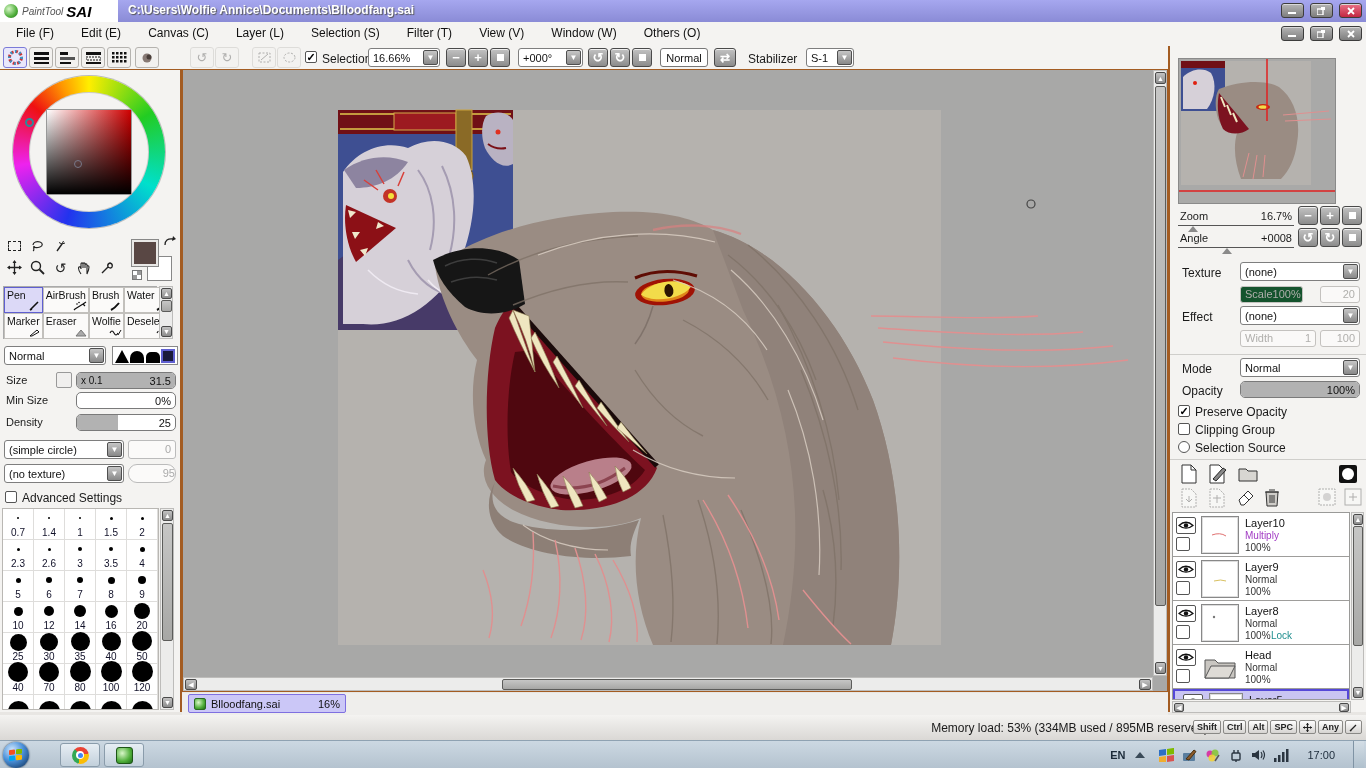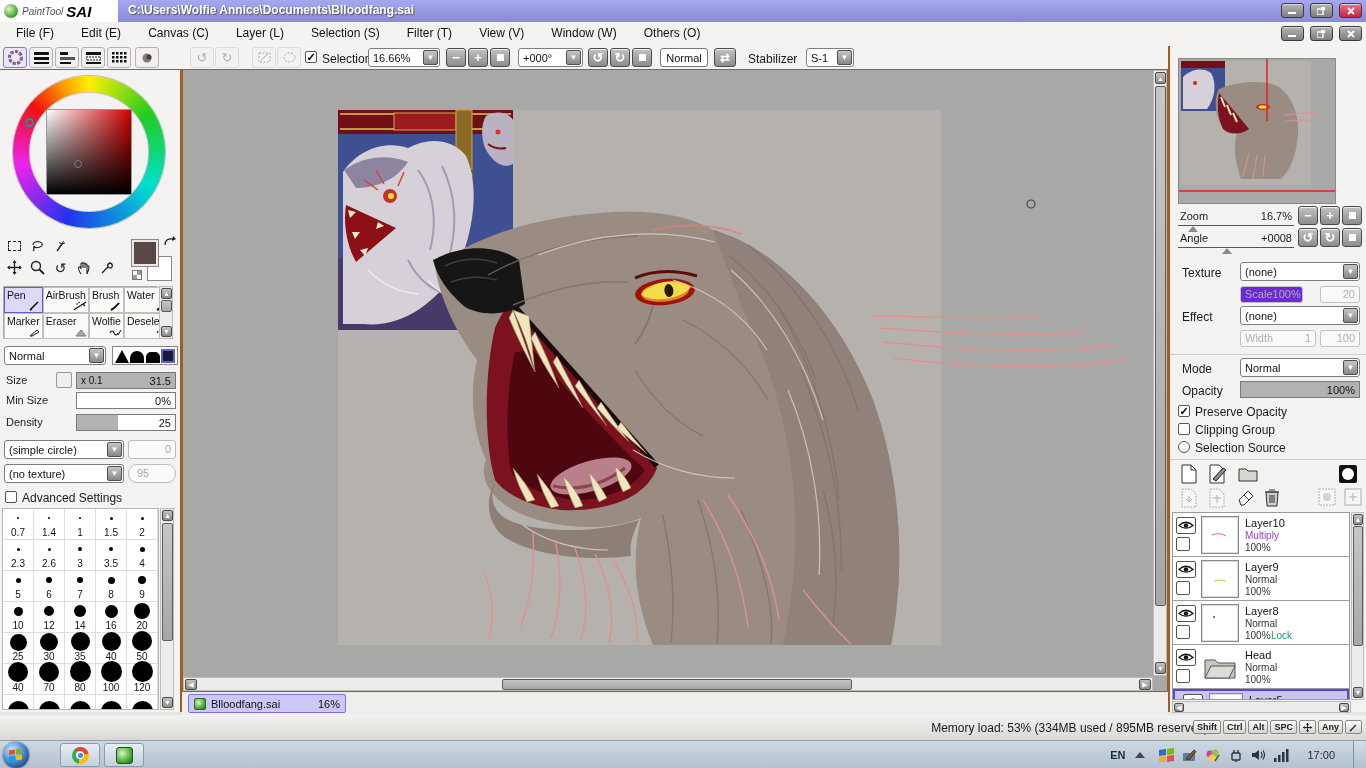--- a/index.html
+++ b/index.html
@@ -3,21 +3,21 @@
 <meta charset="utf-8">
 <style>
 *{margin:0;padding:0;box-sizing:border-box}
 html,body{width:1366px;height:768px;overflow:hidden}
 #root{position:relative;width:1366px;height:768px;background:#e8e6e3;font-family:"Liberation Sans",sans-serif;color:#111;font-size:11px}
 .abs{position:absolute}
 .bevel{background:linear-gradient(#c2c2c2,#8c8c8c);border:1px solid #4a4a4a;box-shadow:inset 0 1px 0 rgba(255,255,255,.75);border-radius:3px;color:#fff;display:flex;align-items:center;justify-content:center;font-weight:bold}
 .grayed{opacity:.35}
 .combo{position:absolute;display:flex;align-items:center;justify-content:space-between;background:#fff;border:1px solid #7e7e7e;border-radius:3px;font-size:11px;padding-left:4px;height:19px}
 .dd{width:15px;height:15px;margin:1px;background:linear-gradient(#c6c6c6,#888);border:1px solid #4f4f4f;border-radius:2px;color:#fff;font-size:8px;line-height:13px;text-align:center;flex:none}
-.slider{position:absolute;background:#fff;border:1px solid #7a7a7a;border-radius:0;font-size:11px;overflow:hidden;height:17px}
+.slider{position:absolute;background:#fff;border:1px solid #7a7a7a;border-radius:5px;font-size:11px;overflow:hidden;height:17px}
 .fill{position:absolute;left:0;top:0;bottom:0;background:#b2b2b2}
 .sval{position:absolute;right:4px;top:2px;color:#111}
 .lbl{position:absolute;font-size:11px;color:#1a1a1a;white-space:nowrap}
 .chk{position:absolute;width:12px;height:12px;background:#fff;border:1px solid #555;border-radius:2px;font-size:11px;line-height:10px;text-align:center;color:#000;font-weight:bold}
 .winbtn{width:23px;height:15px;background:linear-gradient(#b5b5b5,#7e7e7e);border:1px solid #3c3c3c;border-radius:3px;box-shadow:inset 0 1px 0 #d9d9d9;display:inline-flex;align-items:center;justify-content:center;margin-left:3px;vertical-align:top}
 .winbtn svg{display:block}
 .menu-item{display:inline-block;padding:4px 12px;font-size:12px;color:#111}
 .toolbtn{position:absolute;width:24px;height:21px;background:#f2f1ef;border:1px solid #b5b3af;border-radius:3px;display:flex;align-items:center;justify-content:center}
 .sb-track{position:absolute;background:#ececeb;border:1px solid #bdbcba}
 .sb-thumb{position:absolute;background:linear-gradient(#c6c6c5,#a7a7a5);border:1px solid #5c5c5a;border-radius:2px}
@@ -327,21 +327,21 @@
 
     <div class="combo" style="left:4px;top:370px;width:120px">
         <span>(simple circle)</span>
         <span class="dd">▼</span>
       </div>
     <div class="abs" style="left:128px;top:370px;width:48px;height:19px;border:1px solid #bbb;border-radius:3px;background:#fbfaf9;font-size:11px;color:#aaa;text-align:right;padding:2px 4px"><span>0</span></div>
     <div class="combo" style="left:4px;top:394px;width:120px">
         <span>(no texture)</span>
         <span class="dd">▼</span>
       </div>
-    <div class="abs" style="left:128px;top:394px;width:48px;height:19px;border:1px solid #bbb;border-radius:9px;background:#fbfaf9;font-size:11px;color:#aaa;padding:2px 8px"><span>95</span></div>
+    <div class="abs" style="left:128px;top:394px;width:48px;height:19px;border:1px solid #bbb;border-radius:9px;background:#fbfaf9;font-size:11px;color:#aaa;text-align:right;padding:2px 0"><span>95</span></div>
 
     <span class="chk" style="left:5px;top:421px"></span>
     <span class="lbl" style="left:22px;top:421px;font-size:12px">Advanced Settings</span>
 
     <div class="bgrid" style="left:2px;top:438px;width:157px;height:202px;overflow:hidden">
       <div class="bcell">
           <span class="dot" style="width:2px;height:2px"></span>
           <span class="bnum">0.7</span>
         </div>
       <div class="bcell">
@@ -666,21 +666,21 @@
     <div class="bevel" style="position:absolute;left:150px;top:182px;width:20px;height:19px;font-size:13px">↻</div>
     <div class="bevel" style="position:absolute;left:172px;top:182px;width:20px;height:19px">
         <span style="width:7px;height:7px;background:#fff;display:inline-block"></span>
       </div>
 
     <span class="lbl" style="left:12px;top:220px;font-size:12px">Texture</span>
     <div class="combo" style="left:70px;top:216px;width:120px">
         <span>(none)</span>
         <span class="dd">▼</span>
       </div>
-    <div class="abs" style="left:70px;top:240px;width:63px;height:17px;border:1px solid #c4c2bf;border-radius:3px;background:#6d28d9;color:#b0afac;font-size:11px;display:flex;justify-content:space-between;padding:1px 4px">
+    <div class="abs" style="left:70px;top:240px;width:63px;height:17px;border:1px solid #c4c2bf;border-radius:3px;background:#14532d;color:#b0afac;font-size:11px;display:flex;justify-content:space-between;padding:1px 4px">
         <span>Scale</span>
         <span>100%</span>
       </div>
     <div class="abs" style="left:150px;top:240px;width:40px;height:17px;border:1px solid #c4c2bf;border-radius:3px;background:#faf9f8;color:#b0afac;font-size:11px;text-align:right;padding:1px 4px"><span>20</span></div>
     <span class="lbl" style="left:12px;top:264px;font-size:12px">Effect</span>
     <div class="combo" style="left:70px;top:260px;width:120px">
         <span>(none)</span>
         <span class="dd">▼</span>
       </div>
     <div class="abs" style="left:70px;top:284px;width:76px;height:17px;border:1px solid #c4c2bf;border-radius:3px;background:#faf9f8;color:#b0afac;font-size:11px;display:flex;justify-content:space-between;padding:1px 4px">

